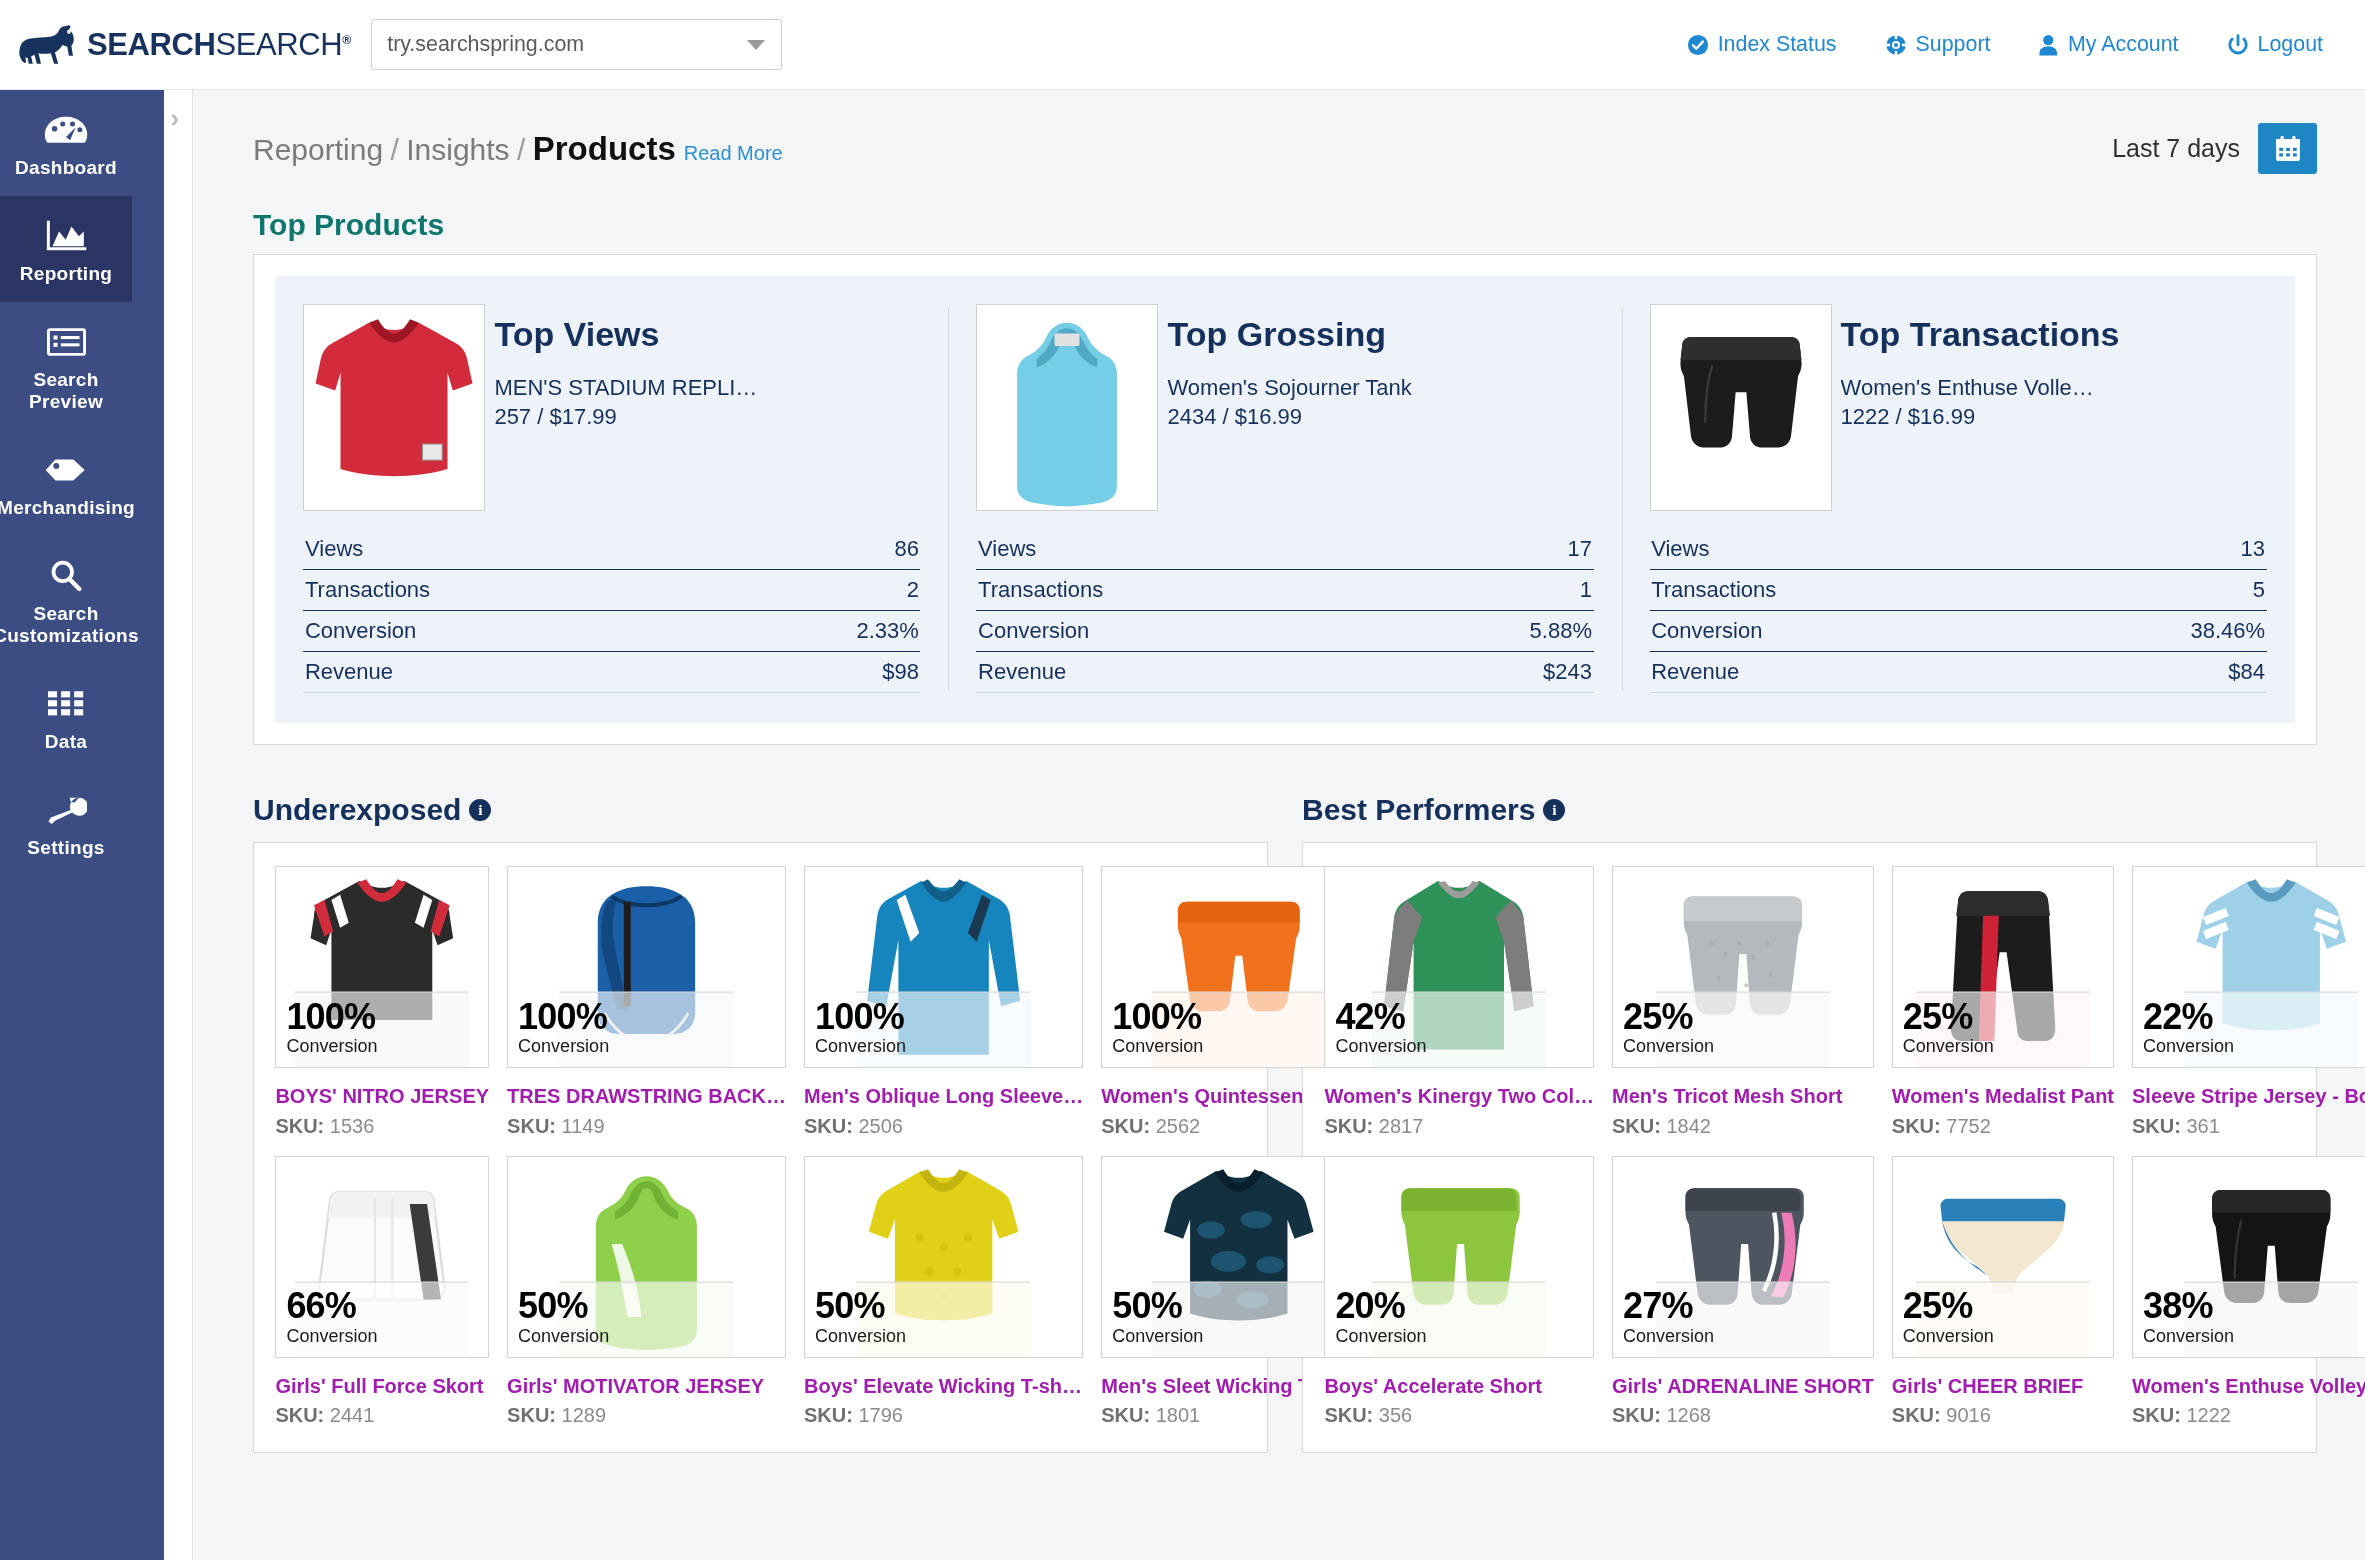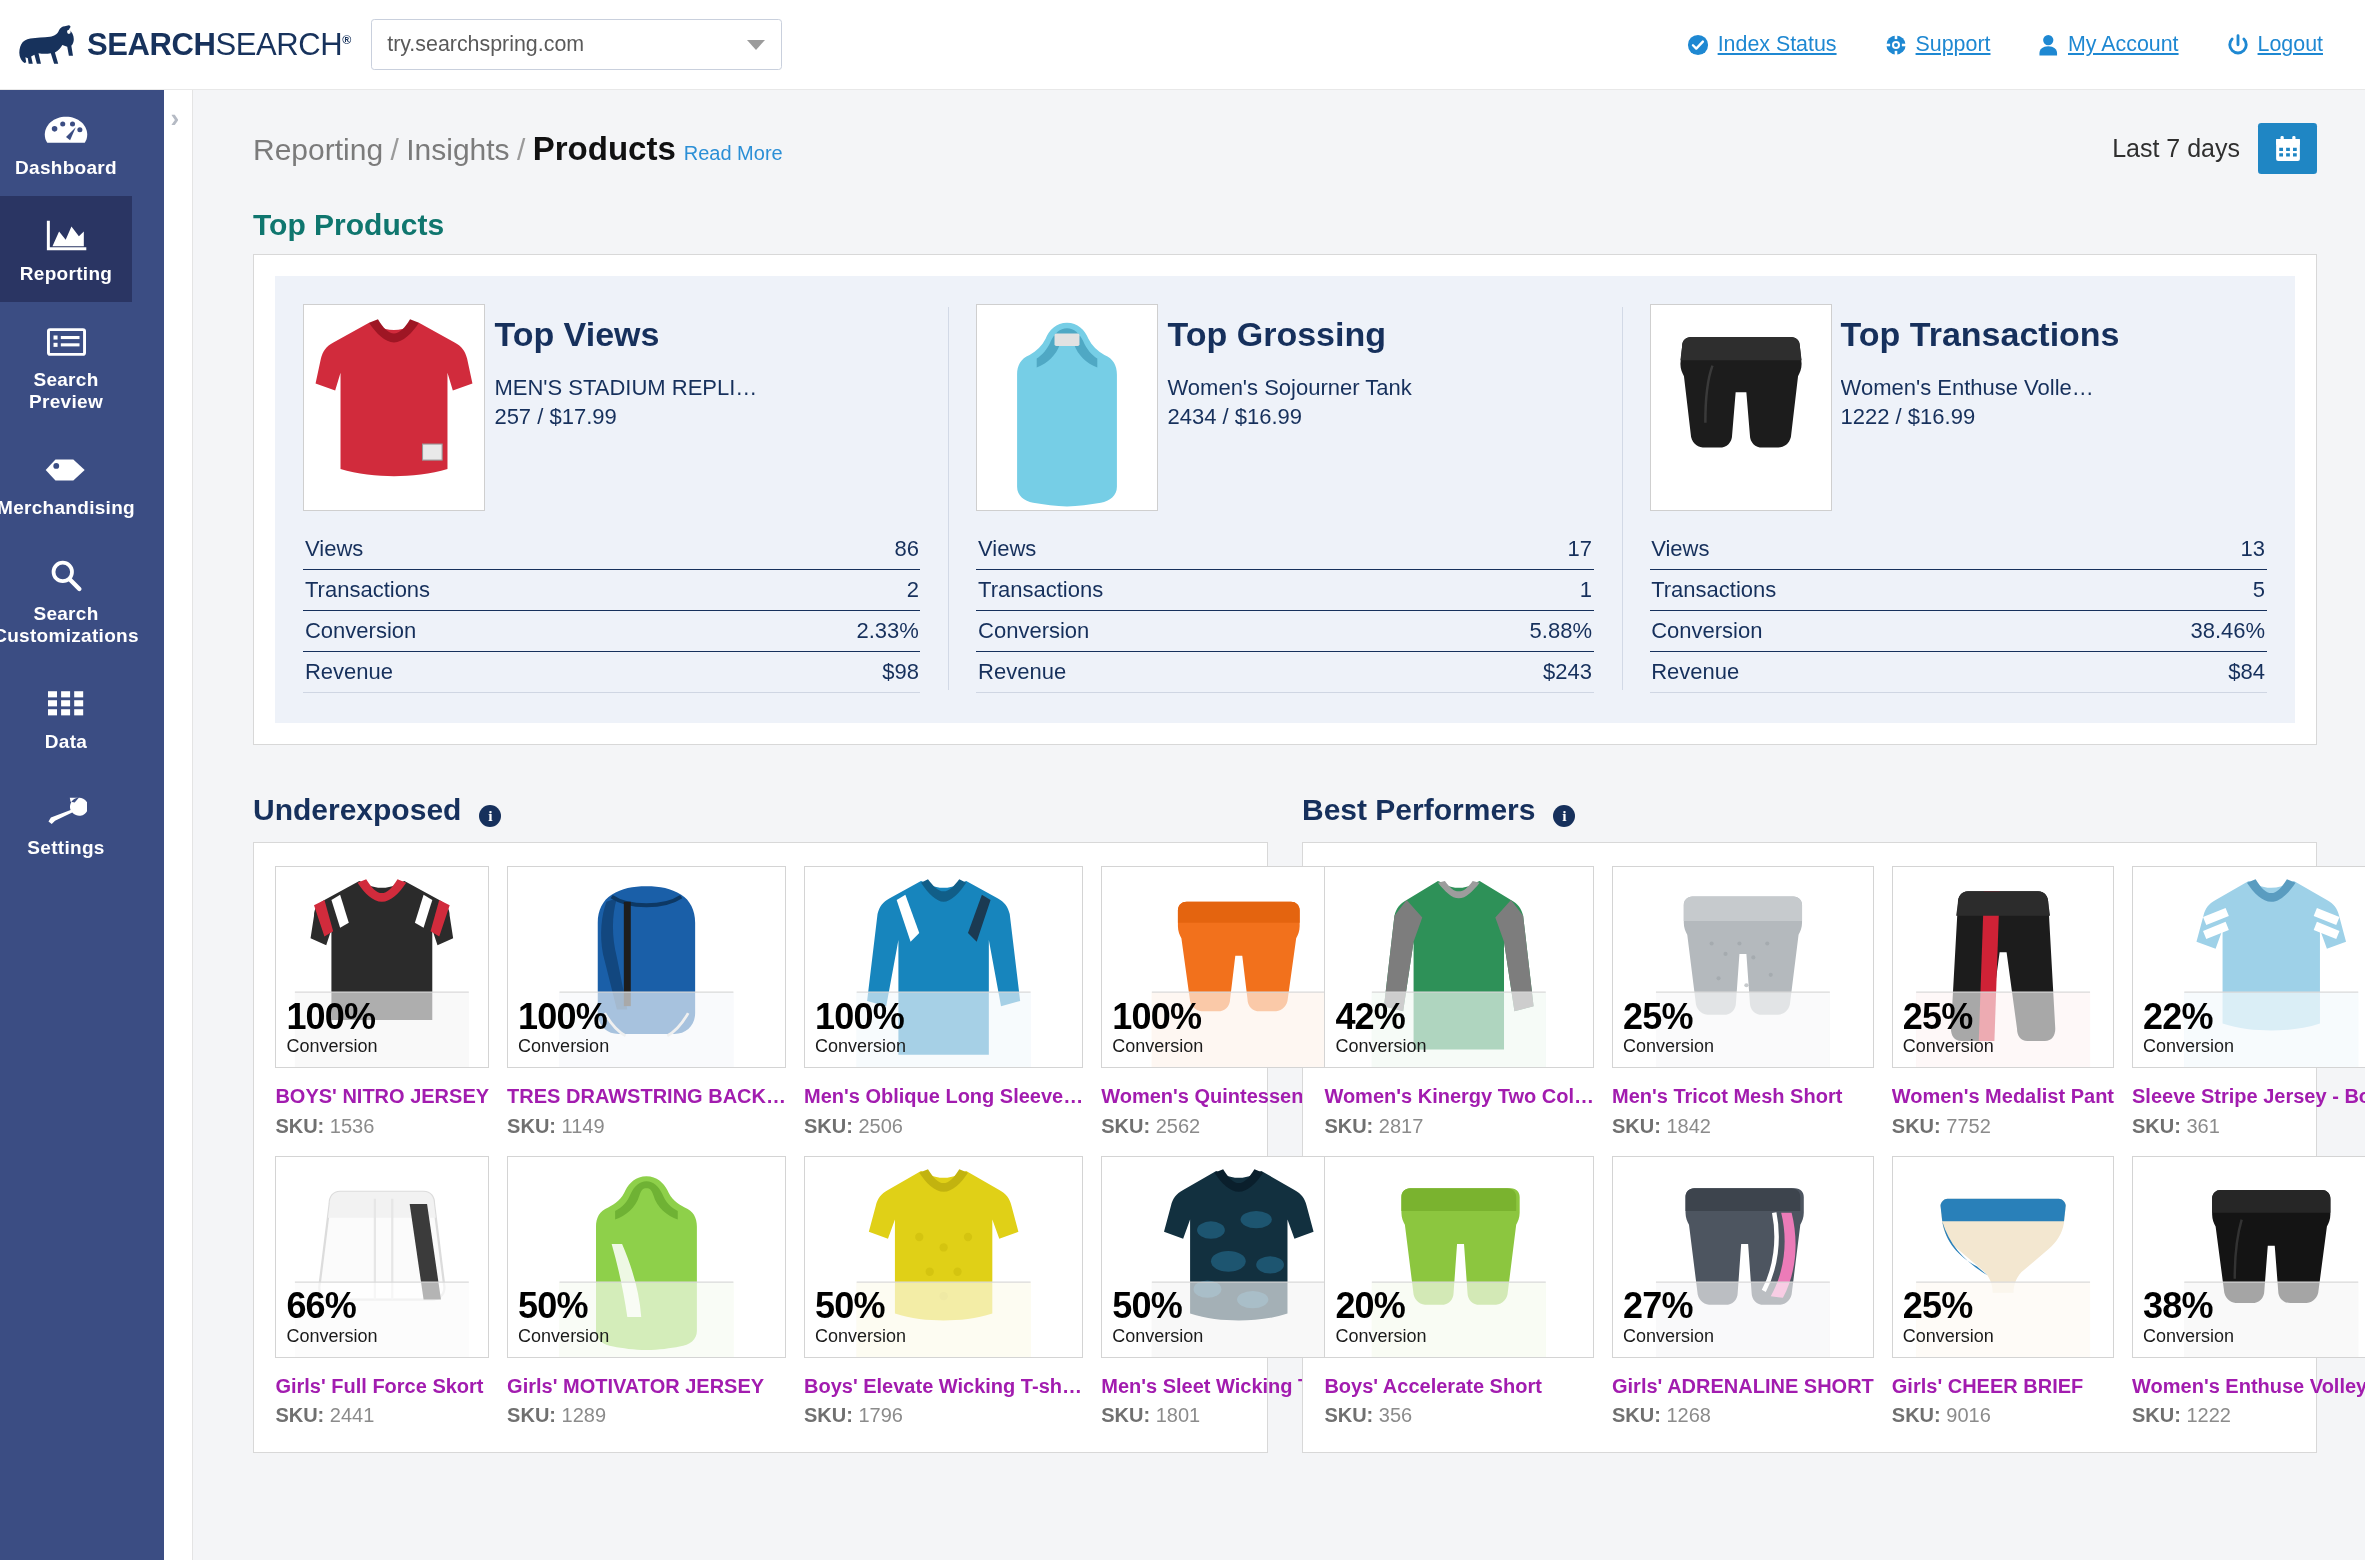--- a/index.html
+++ b/index.html
@@ -43,21 +43,21 @@
     position: absolute; right: 16.4px;
     width: 0; height: 0;
     border-left: 9px solid transparent;
     border-right: 9px solid transparent;
     border-top: 10px solid #9b9b9b;
   }
 
   .topnav { margin-left: auto; margin-right: 43px; display: flex; align-items: center; gap: 48px; }
   .topnav-item {
     display: flex; align-items: center; gap: 9px;
-    color: #1e88d2; font-size: 21.4px; cursor: pointer; white-space: nowrap; text-decoration: underline;
+    color: #1e88d2; font-size: 21.4px; cursor: pointer; white-space: nowrap;
   }
   .topnav-item svg { flex: none; }
 
   
   .sidebar {
     position: absolute; top: 90px; left: 0;
     width: 164px; height: 1470px;
     background: #3b4d83;
     z-index: 20;
   }
@@ -155,21 +155,21 @@
   }
   .tp-row:last-child { border-bottom: 0.8px solid #cfd6e3; }
 
   
   .lower {
     display: flex; gap: 34px;
     margin: 48px 49px 0 59px;
   }
   .lower-col { flex: 1; min-width: 0; }
   .lower-head {
-    display: flex; align-items: flex-end; gap: 18px;
+    display: flex; align-items: center; gap: 8px;
     font-size: 30px; font-weight: bold; color: #16305c;
     margin-bottom: 15px;
   }
   .info-icon {
     width: 22px; height: 22px; border-radius: 50%;
     background: #16305c; color: #fff;
     font-size: 15.6px; font-weight: bold;
     display: flex; align-items: center; justify-content: center;
     font-family: "Liberation Serif", serif;
     cursor: pointer;

